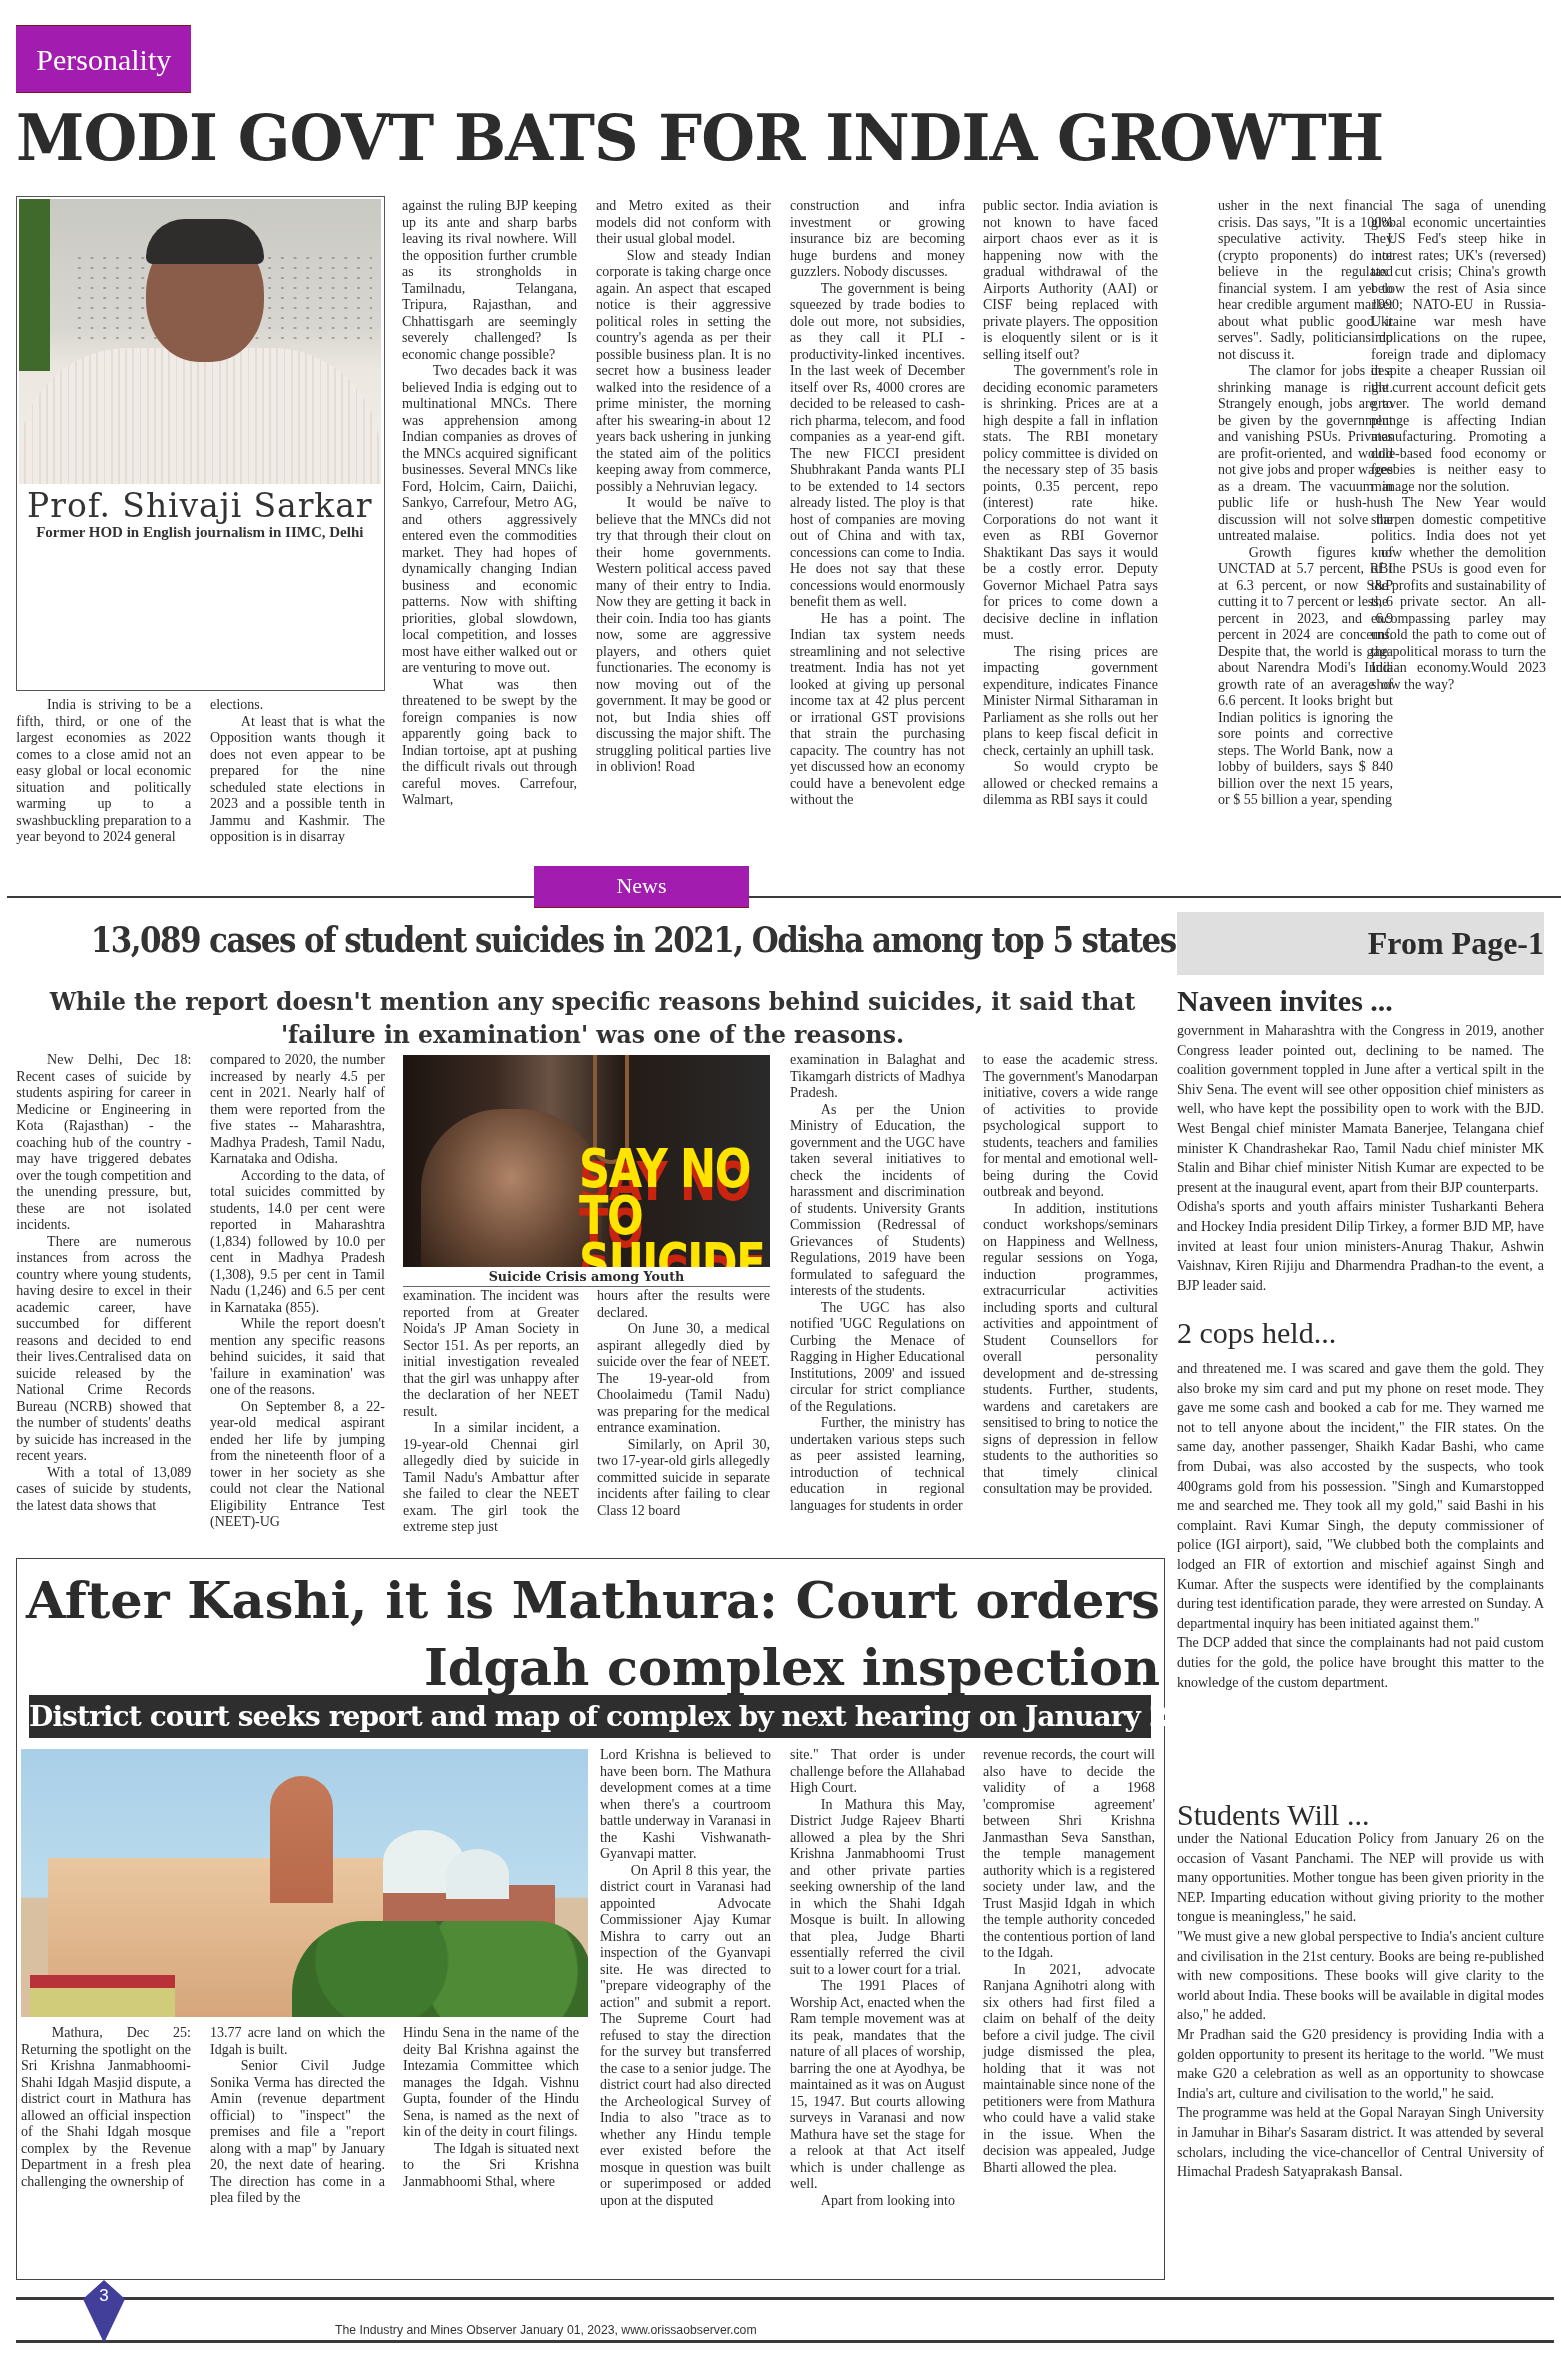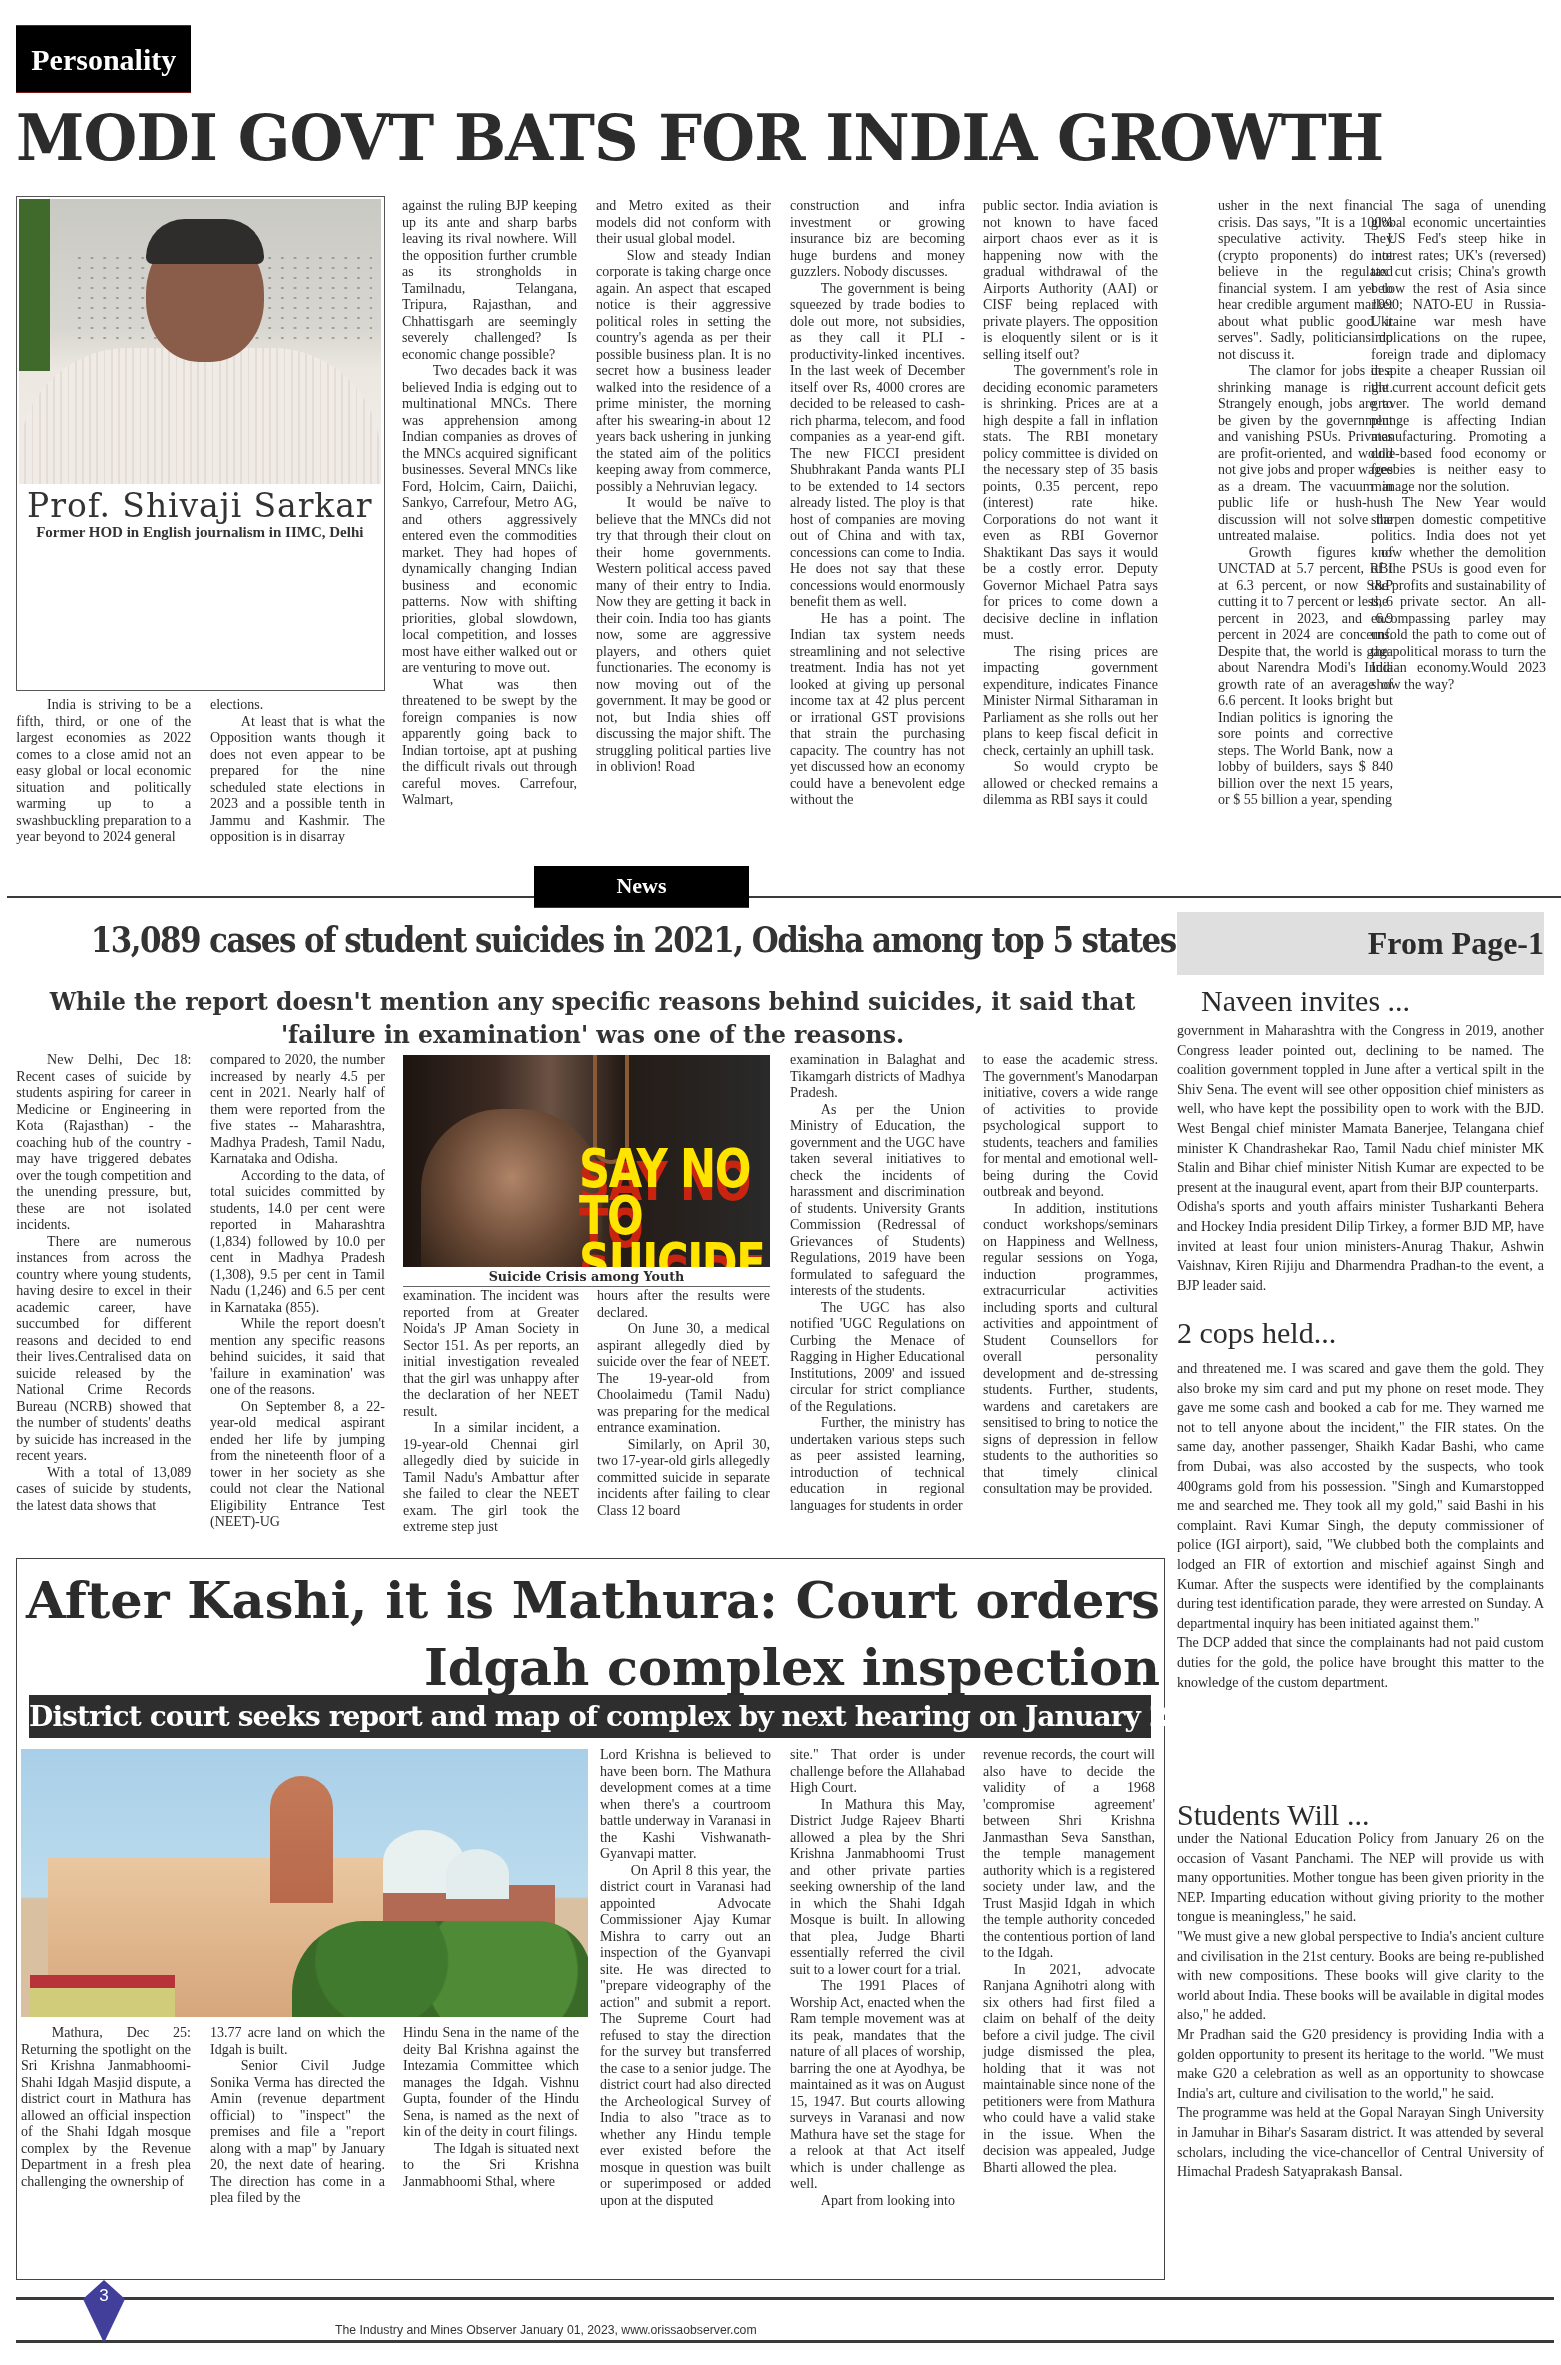--- a/index.html
+++ b/index.html
@@ -1,22 +1,22 @@
 <!DOCTYPE html>
 <html style="font-size:14.5px"><head>
 <meta charset="utf-8">
 <style>
   * { box-sizing: border-box; margin: 0; padding: 0; }
   html, body { width: 1561px; height: 2366px; background: #fff; overflow: hidden; }
   body { position: relative; font-family: "Liberation Serif", "DejaVu Serif", serif; color: #2b2b2b; }
   .abs { position: absolute; }
 
   .section-tag {
-    background: #000000; color: #fff; font-family: "Liberation Serif", serif;
-    font-weight: bold; text-align: center; border-bottom: 1.8px solid #7a1a1c;
+    background: #a21caf; color: #fff; font-family: "Liberation Serif", serif;
+    font-weight: normal; text-align: center; border-bottom: 1.8px solid #7a1a1c;
   }
   .tag-personality { left: 16.3px; top: 25px; width: 175px; height: 68px; font-size: 30px; line-height: 68px; border-top: 1.8px solid #7a1a1c; }
   .main-headline {
     left: 16.3px; top: 98px; width: 1538px; height: 81px;
     font-family: "DejaVu Serif", serif; font-weight: bold; font-size: 63px;
     letter-spacing: -0.9px; transform: scaleX(0.98); transform-origin: left;
     color: #2c2c2c; line-height: 81px; white-space: nowrap;
   }
   .rule { position: absolute; background: #3a3a3a; }
 
@@ -71,21 +71,21 @@
   .mathura-img .temple { position: absolute; left: 27px; top: 109px; width: 344px; height: 159px; background: linear-gradient(180deg, #e9c7a0, #d7a67c); }
   .mathura-img .spire { position: absolute; left: 249px; top: 27px; width: 63px; height: 127px; background: linear-gradient(180deg, #c47a58, #b8694b); border-radius: 32px 32px 0 0; }
   .mathura-img .dome1 { position: absolute; left: 362px; top: 81px; width: 81px; height: 63px; border-radius: 50% 50% 0 0; background: #e8f0f0; }
   .mathura-img .dome2 { position: absolute; left: 425px; top: 100px; width: 63px; height: 50px; border-radius: 50% 50% 0 0; background: #e3eded; }
   .mathura-img .redwall { position: absolute; left: 362px; top: 136px; width: 172px; height: 54px; background: #b36a55; }
   .mathura-img .trees { position: absolute; left: 271px; top: 172px; width: 299px; height: 100px; background: radial-gradient(circle at 30% 40%, #3f7a2e 0 30%, transparent 31%), radial-gradient(circle at 70% 50%, #4f8a36 0 35%, transparent 36%), #3a6a28; border-radius: 72px 54px 0 0; }
   .mathura-img .roof { position: absolute; left: 9px; top: 226px; width: 145px; height: 42px; background: linear-gradient(180deg, #b8323a 0 30%, #d0cc7a 30%); }
 
   .fromp1 { left: 1177px; top: 912px; width: 367px; height: 63px; background: #dfdfdf; text-align: right; font-weight: bold; font-size: 32px; line-height: 63px; color: #2c2c2c; }
   .side-head { position: absolute; left: 1177px; font-size: 30px; color: #2c2c2c; }
-  .side-head.bold { font-weight: normal; margin-left: 24px; }
+  .side-head.bold { font-weight: bold; }
   .side-body { position: absolute; left: 1177px; width: 367px; font-size: 14px; line-height: 19.6px; text-align: justify; }
   .diamond { position: absolute; left: 83px; top: 2280px; width: 42px; height: 63px; background: #413f99; clip-path: polygon(50% 0, 100% 30%, 50% 100%, 0 30%); }
   .page-num { position: absolute; left: 83px; top: 2286px; width: 42px; text-align: center; color: #fff; font-size: 17px; font-family: "Liberation Sans", sans-serif; }
   .footer-text { position: absolute; left: 335px; top: 2322px; font-family: "Liberation Sans", sans-serif; font-size: 13.6px; color: #333; transform: scaleX(0.9); transform-origin: left; }
 </style>
 </head>
 <body>
 
 <div class="abs section-tag tag-personality">Personality</div>
 <div class="abs main-headline">MODI GOVT BATS FOR INDIA GROWTH</div>

